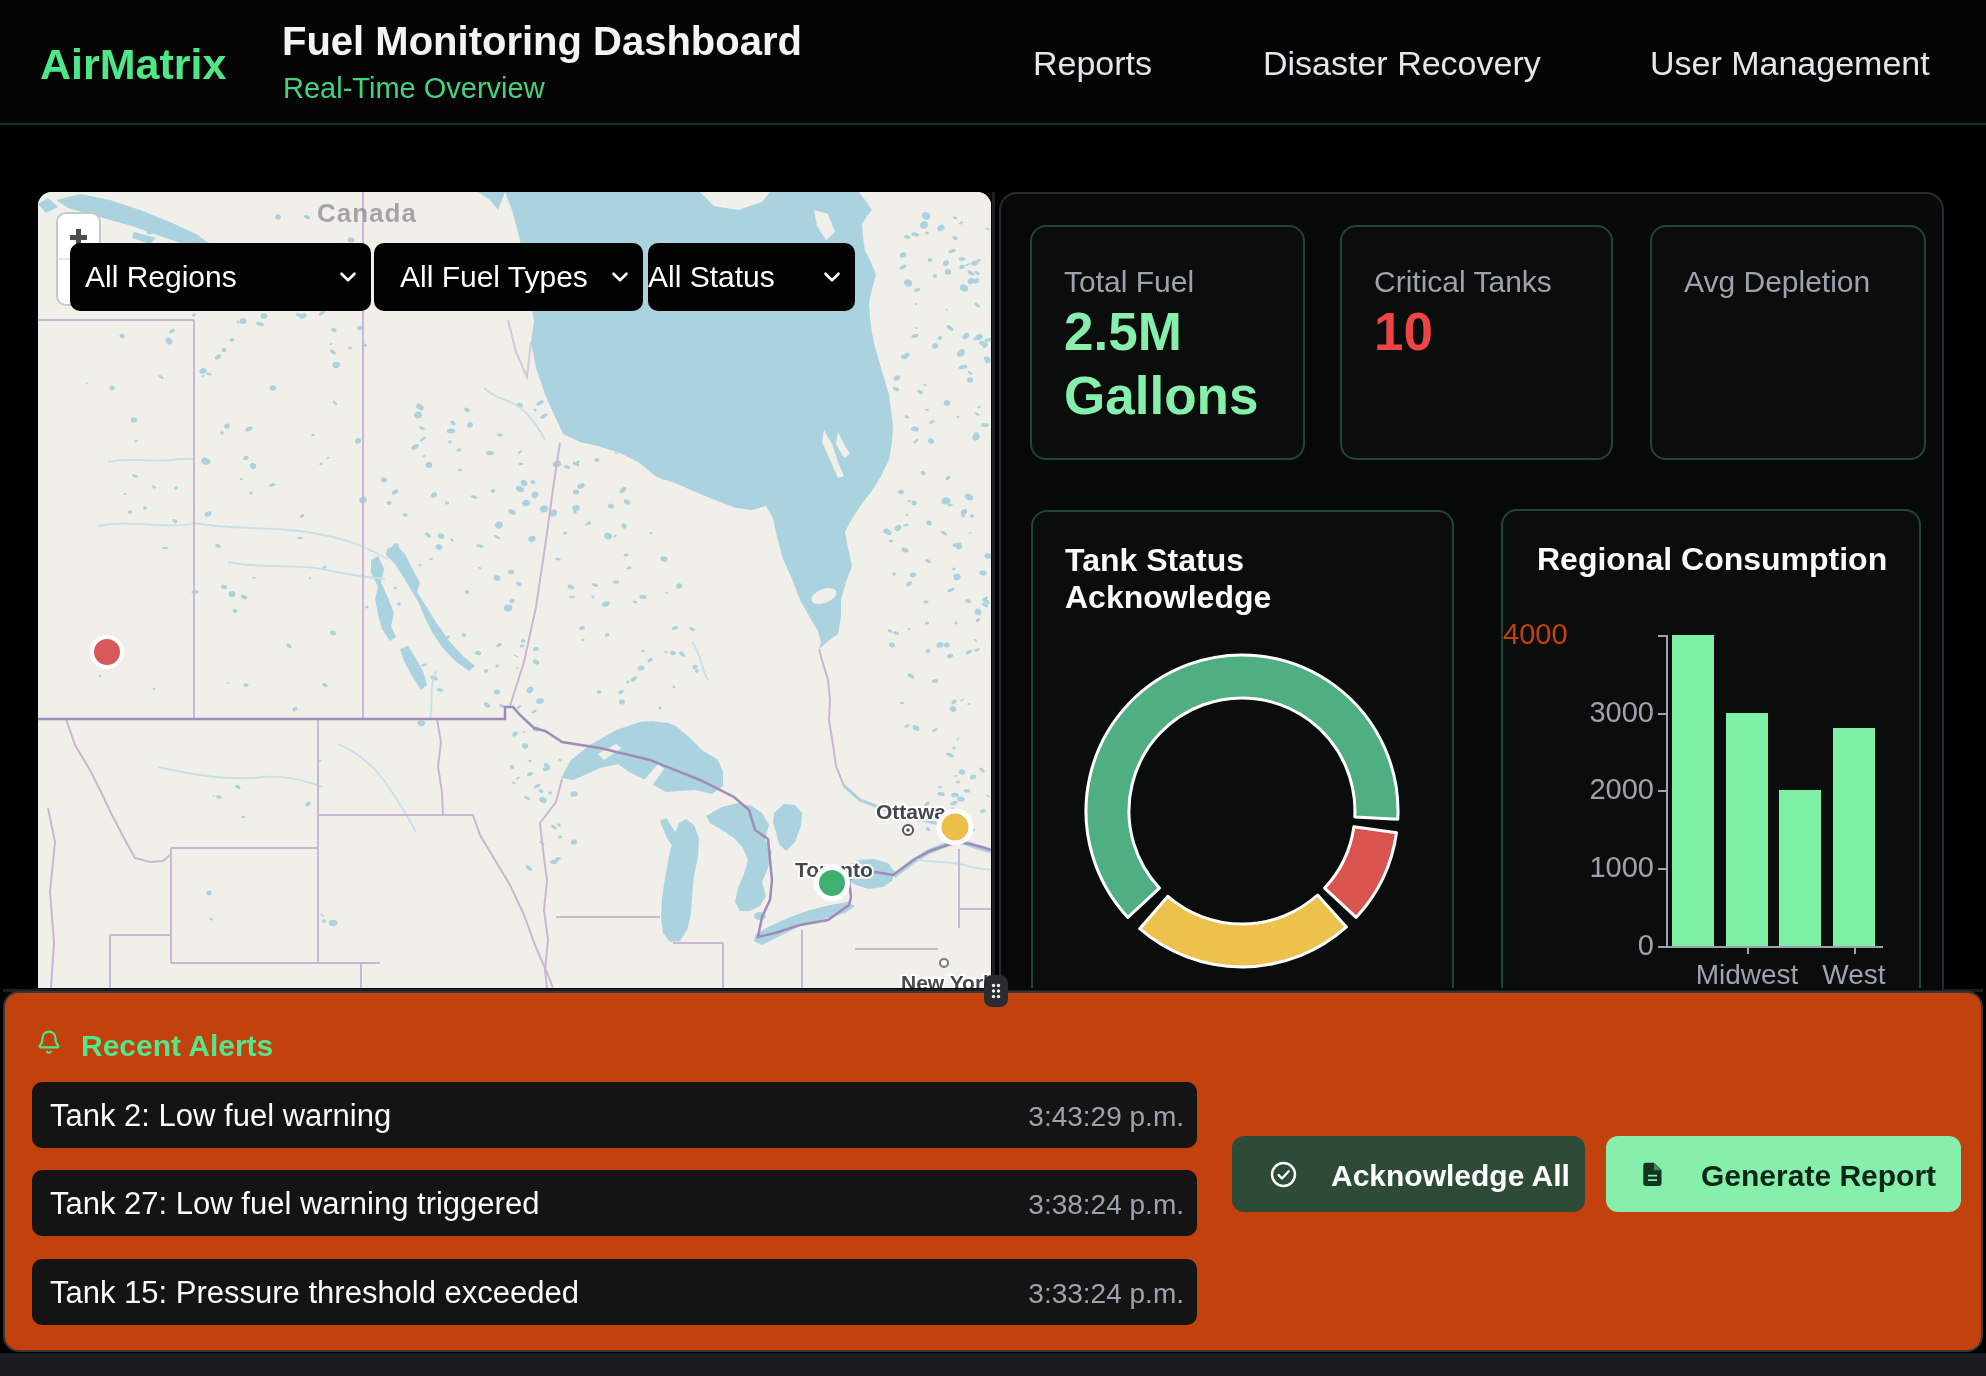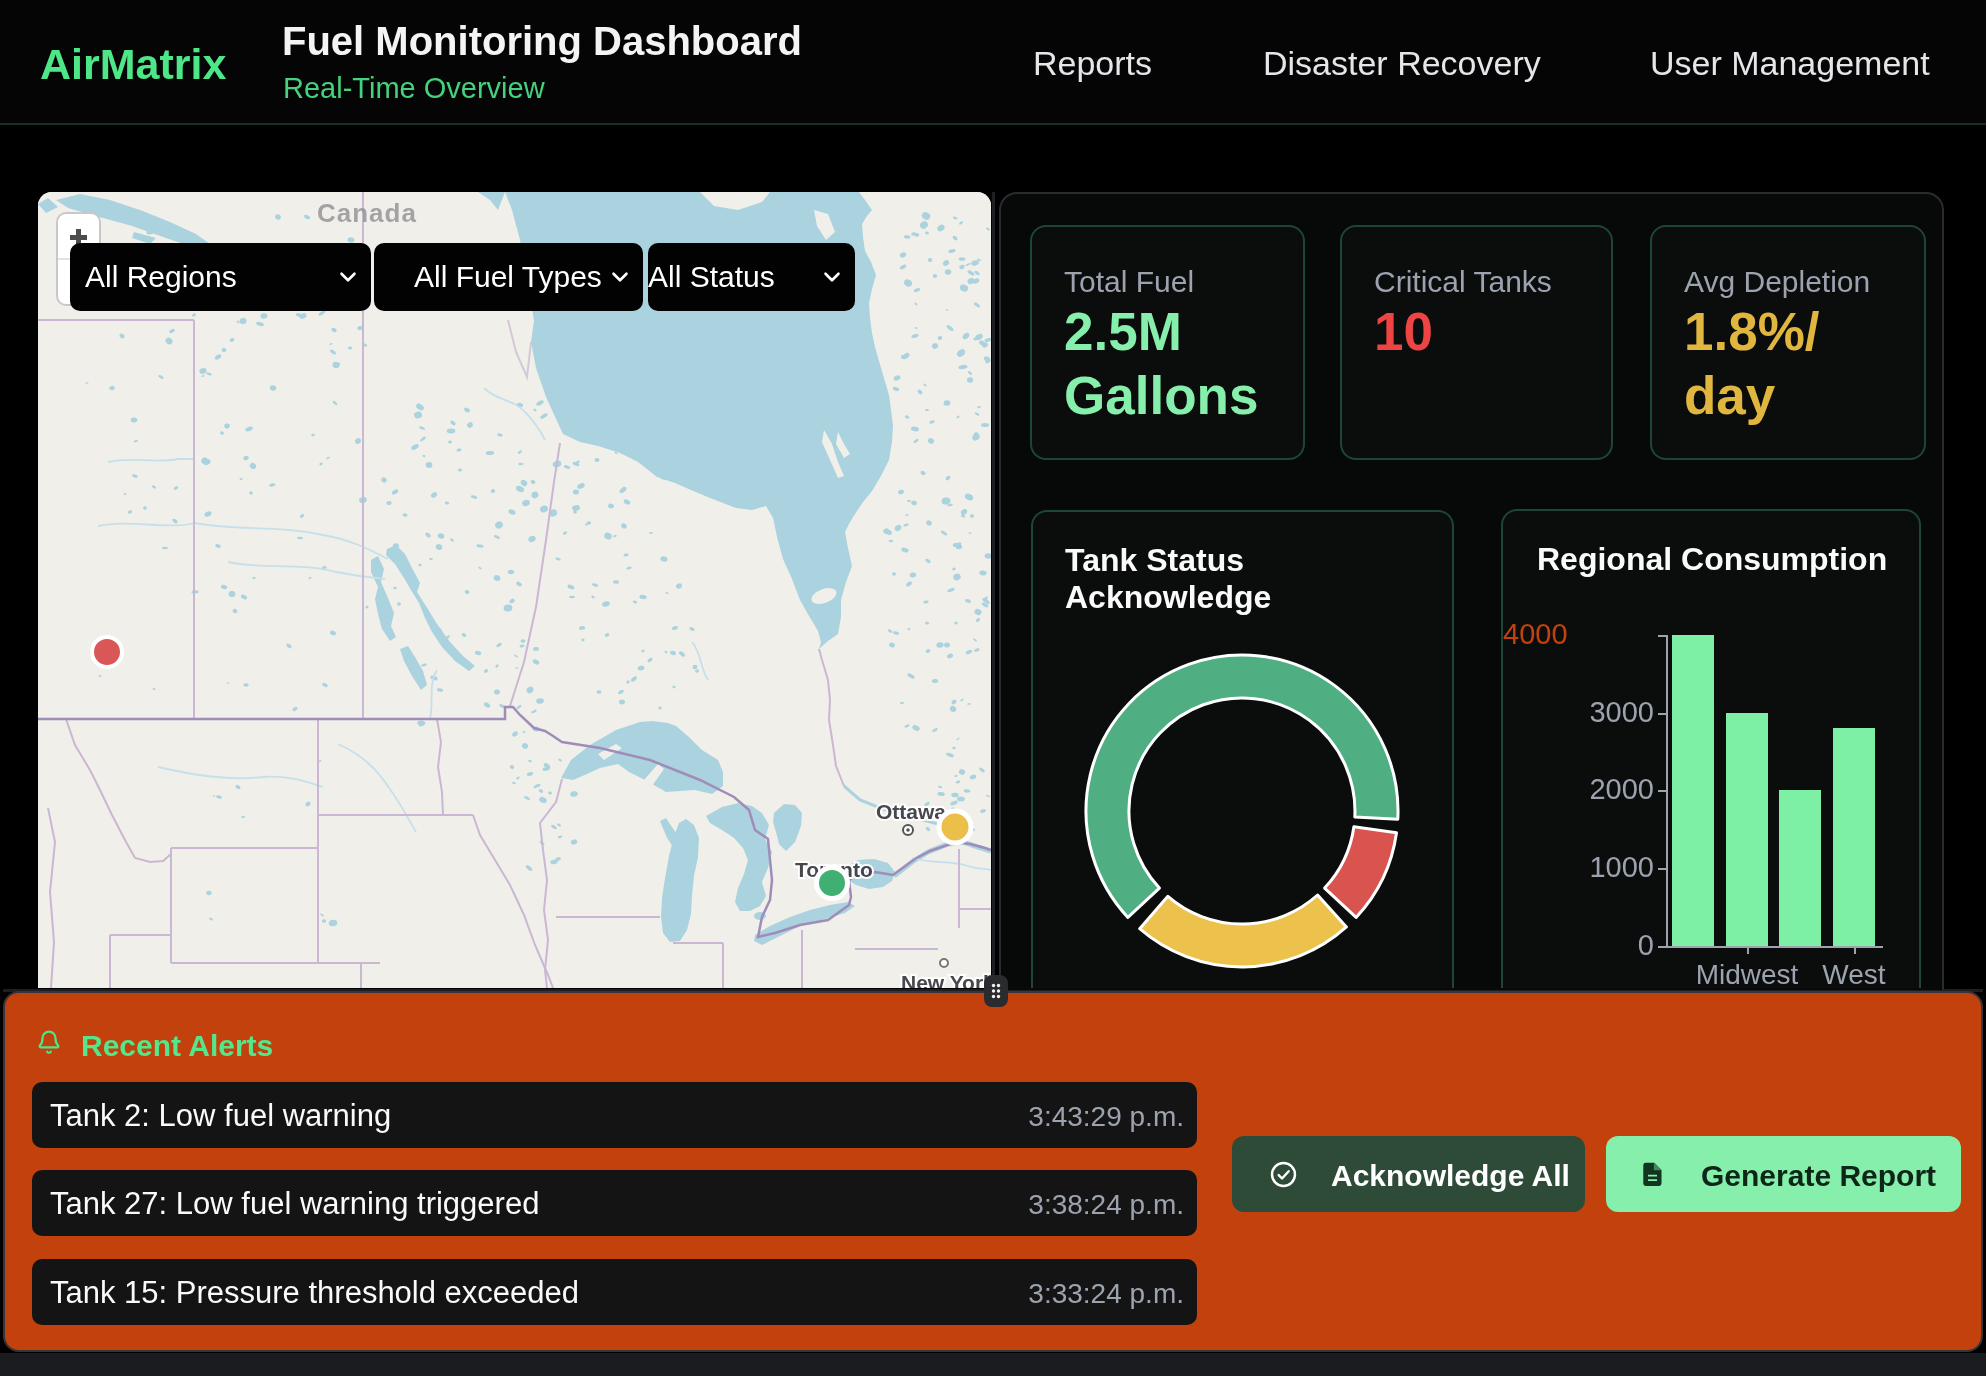--- a/index.html
+++ b/index.html
@@ -530,21 +530,21 @@
     </svg></div>
 <div class="abs" style="left:56px;top:212px;width:45px;height:94px;background:#fff;border-radius:10px;border:2px solid #c8c8c8">
   <div class="abs" style="left:12px;top:20.5px;width:17px;height:5px;background:#4d4d4d"></div>
   <div class="abs" style="left:18px;top:14.5px;width:5px;height:17px;background:#4d4d4d"></div>
   <div class="abs" style="left:0;top:44px;width:41px;height:2px;background:#e3e3e3"></div>
   <div class="abs" style="left:12px;top:64px;width:17px;height:5px;background:#4d4d4d"></div>
 </div>
 <div class="abs" style="left:70px;top:243px;width:301px;height:68px;background:#020202;border-radius:10px;color:#fff;font-size:30px;line-height:68px;padding-left:15px">All Regions<svg width="26" height="26" viewBox="0 0 24 24" fill="none" stroke="#fff" stroke-width="2.4" stroke-linecap="round" stroke-linejoin="round" style="position:absolute;right:10px;top:21px">
       <path d="M6 9l6 6 6-6"></path>
     </svg></div>
-<div class="abs" style="left:374px;top:243px;width:269px;height:68px;background:#020202;border-radius:10px;color:#fff;font-size:30px;line-height:68px;padding-left:40px">All Fuel Types<svg width="26" height="26" viewBox="0 0 24 24" fill="none" stroke="#fff" stroke-width="2.4" stroke-linecap="round" stroke-linejoin="round" style="position:absolute;right:10px;top:21px">
+<div class="abs" style="left:374px;top:243px;width:269px;height:68px;background:#020202;border-radius:10px;color:#fff;font-size:30px;line-height:68px;padding-left:26px">All Fuel Types<svg width="26" height="26" viewBox="0 0 24 24" fill="none" stroke="#fff" stroke-width="2.4" stroke-linecap="round" stroke-linejoin="round" style="position:absolute;right:10px;top:21px">
       <path d="M6 9l6 6 6-6"></path>
     </svg></div>
 <div class="abs" style="left:648px;top:243px;width:207px;height:68px;background:#020202;border-radius:10px;color:#fff;font-size:30px;line-height:68px;">All Status<svg width="26" height="26" viewBox="0 0 24 24" fill="none" stroke="#fff" stroke-width="2.4" stroke-linecap="round" stroke-linejoin="round" style="position:absolute;right:10px;top:21px">
       <path d="M6 9l6 6 6-6"></path>
     </svg></div>
 <div class="abs" style="left:992px;top:192px;width:3px;height:796px;background:#1e1f22"></div>
 <div class="abs" style="left:3px;top:989px;width:1980px;height:3px;background:#1e1f22"></div>
 <div class="abs" style="left:984px;top:975px;width:24px;height:32px;background:#2a2b2e;border-radius:8px;z-index:30">
   <svg width="24" height="32" viewBox="0 0 24 32">
       <g fill="#f2f2f2">
@@ -562,21 +562,20 @@
 <div class="abs" style="left:1030px;top:225px;width:275px;height:235px;background:#0b0d0c;border:2px solid #1d4733;border-radius:16px">
     <div class="abs" style="left:32px;top:38px;font-size:30px;color:#9ca3af">Total Fuel</div>
     <div class="abs" style="left:32px;top:73px;width:200px;font-size:53px;line-height:64px;font-weight:bold;color:#86efac">2.5M Gallons</div>
   </div>
 <div class="abs" style="left:1340px;top:225px;width:273px;height:235px;background:#0b0d0c;border:2px solid #1d4733;border-radius:16px">
     <div class="abs" style="left:32px;top:38px;font-size:30px;color:#9ca3af">Critical Tanks</div>
     <div class="abs" style="left:32px;top:73px;width:200px;font-size:53px;line-height:64px;font-weight:bold;color:#ee4444">10</div>
   </div>
 <div class="abs" style="left:1650px;top:225px;width:276px;height:235px;background:#0b0d0c;border:2px solid #1d4733;border-radius:16px">
     <div class="abs" style="left:32px;top:38px;font-size:30px;color:#9ca3af">Avg Depletion</div>
-    <div class="abs" style="left:32px;top:73px;width:180px;font-size:53px;line-height:64px;font-weight:bold;color:#e0b63e">1.8%/ day</div>
   </div>
 <div class="abs" style="left:1031px;top:510px;width:423px;height:478px;background:#0b0d0c;border:2px solid #1d4733;border-radius:16px 16px 0 0;border-bottom:none">
   <div class="abs" style="left:32px;top:30px;font-size:32px;font-weight:bold;color:#fafafa">Tank Status Acknowledge</div>
   <svg class="abs" style="left:0;top:0" width="423" height="478" viewBox="0 0 423 478">
     <path d="M94.9 405.4 A156 156 0 1 1 364.8 307.2 L321.8 304.9 A113 113 0 1 0 126.4 376.1 Z" fill="#4fae82" stroke="#fff" stroke-width="3" stroke-linejoin="round"></path>
     <path d="M363.5 320.7 A156 156 0 0 1 323.1 405.4 L291.6 376.1 A113 113 0 0 0 320.9 314.7 Z" fill="#d9534f" stroke="#fff" stroke-width="3" stroke-linejoin="round"></path>
     <path d="M313.4 414.9 A156 156 0 0 1 106.7 416.7 L134.9 384.3 A113 113 0 0 0 284.6 383.0 Z" fill="#ecc24d" stroke="#fff" stroke-width="3" stroke-linejoin="round"></path>
   </svg>
 </div>
 

